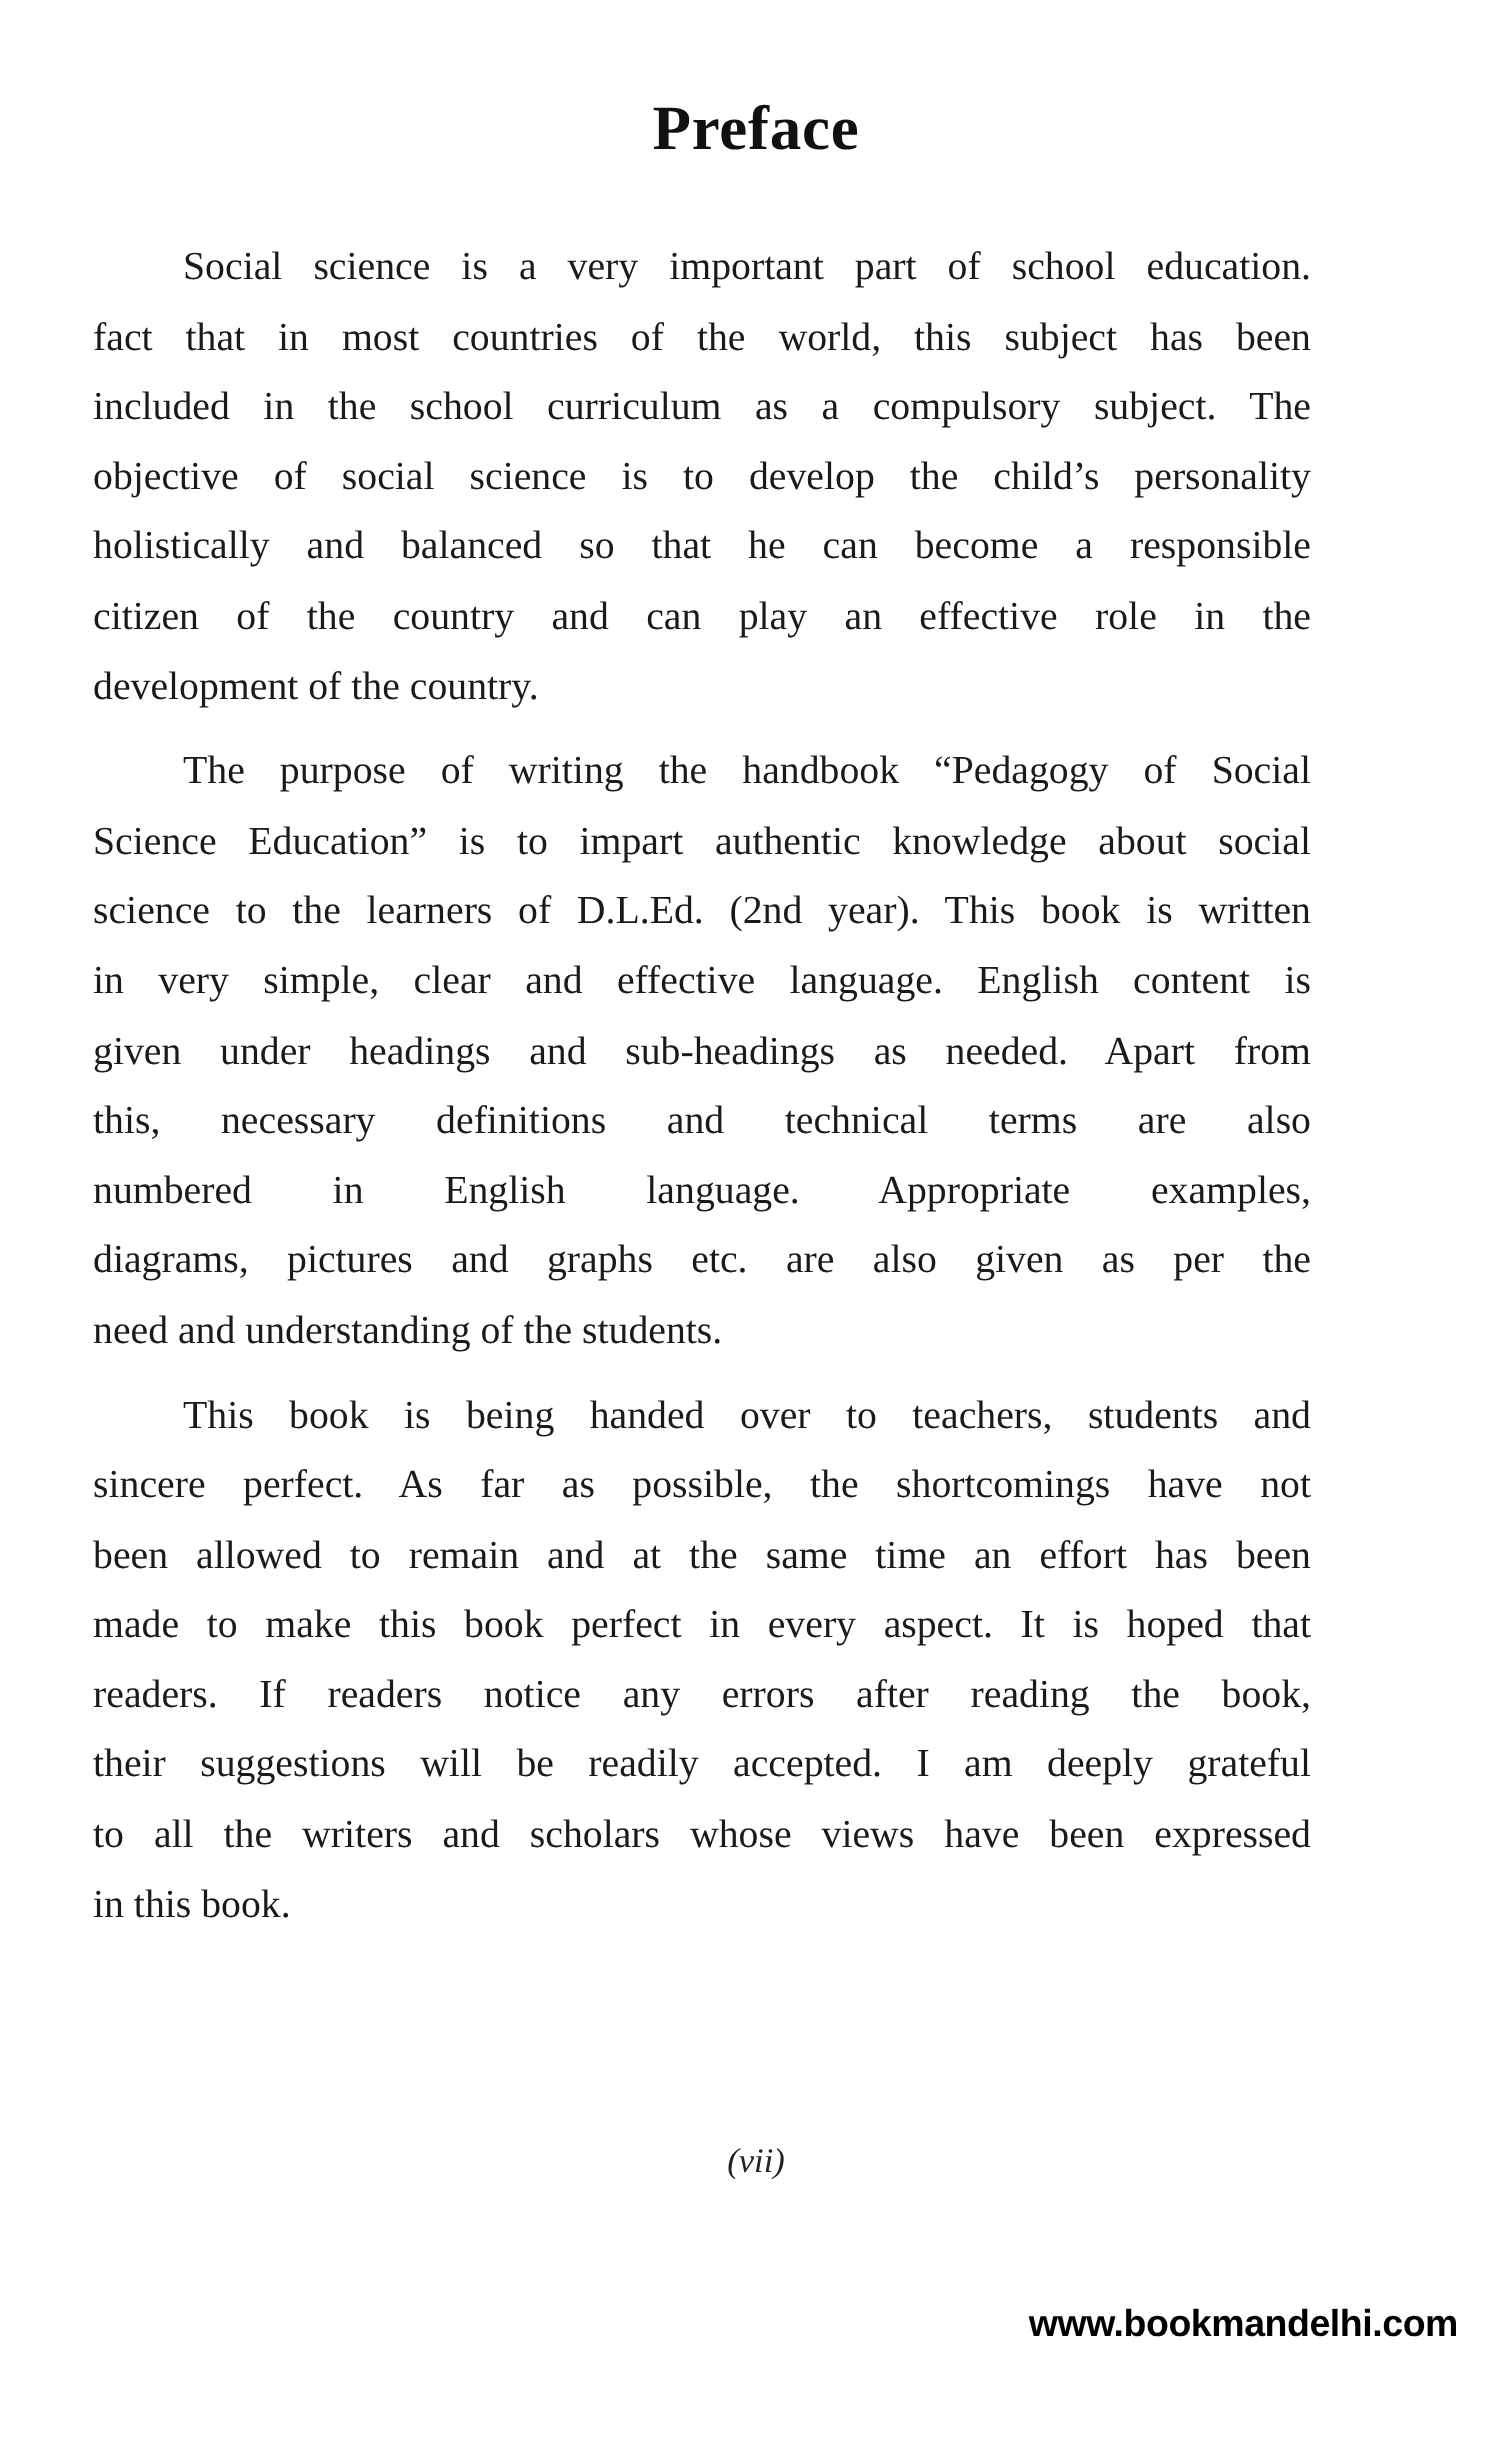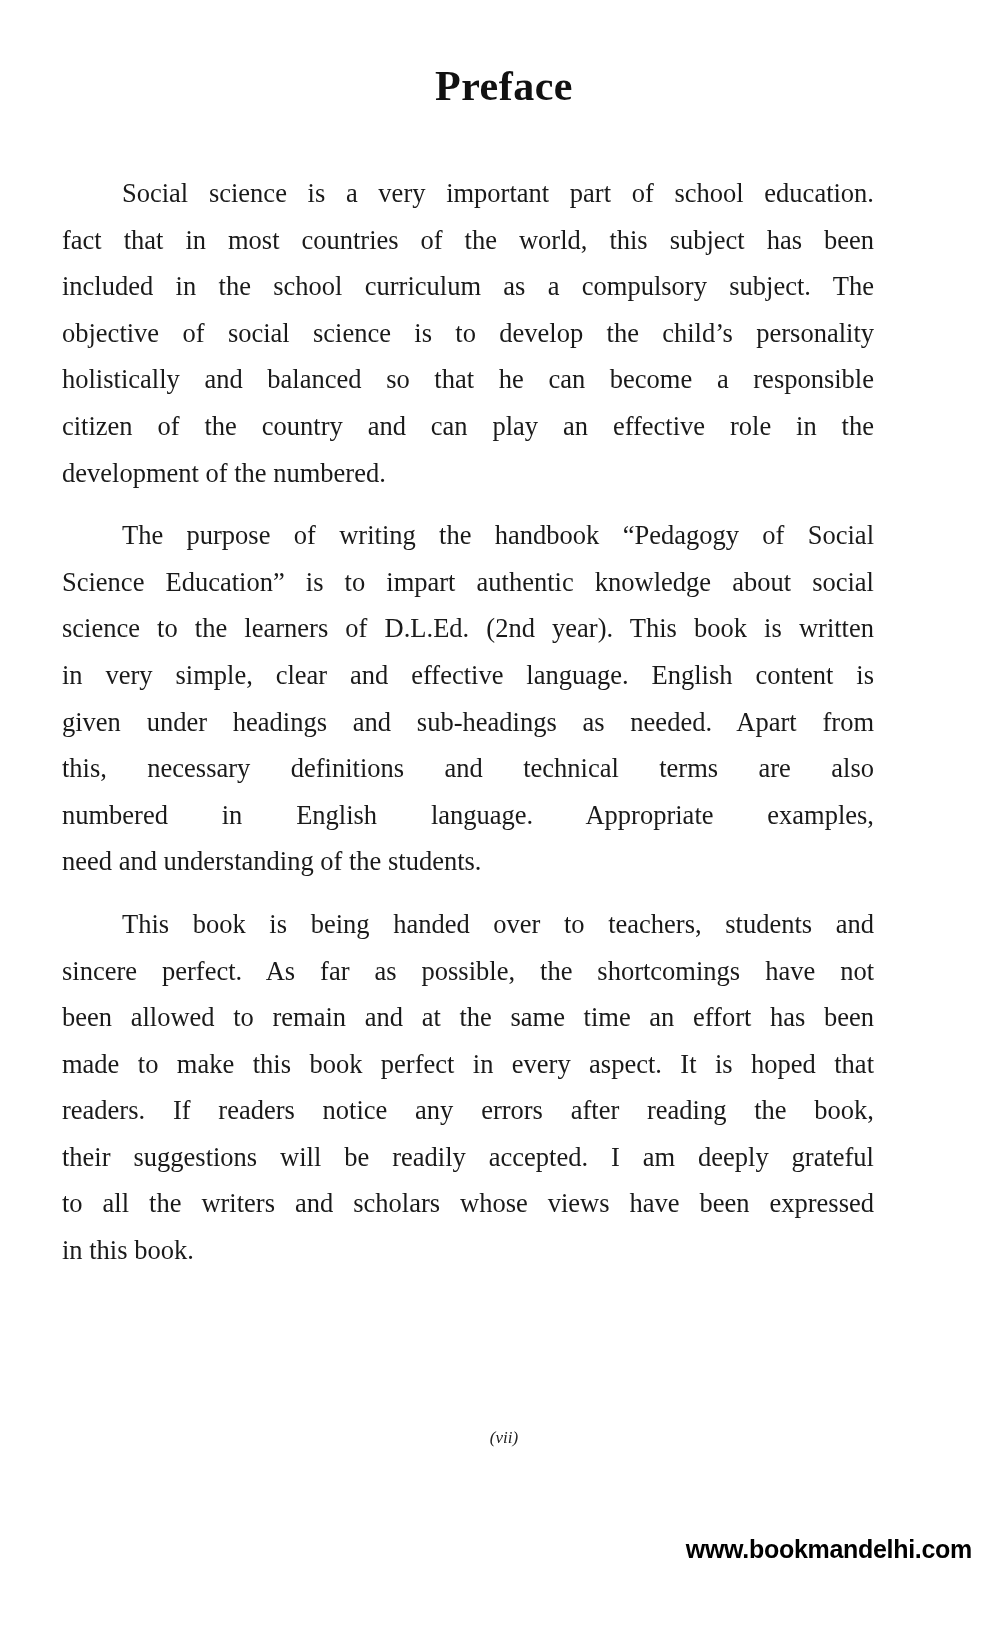--- a/index.html
+++ b/index.html
@@ -33,21 +33,21 @@
       letter-spacing: 0.5px;
       color: #111;
     }
     .body-text {
       position: absolute;
       left: 62px;
       width: 812px;
       top: 154px;
     }
     .para {
-      margin: 16px 0 10px 0;
+      margin: 0 0 10px 0;
     }
     .line {
       display: block;
       font-size: 26.5px;
       line-height: 46.6px;
       height: 46.6px;
       white-space: nowrap;
       text-align: justify;
       text-align-last: justify;
       overflow: visible;
@@ -58,21 +58,21 @@
     .line.last {
       text-align-last: left;
     }
     .page-num {
       position: absolute;
       top: 1428px;
       left: 0;
       width: 1008px;
       text-align: center;
       font-style: italic;
-      font-size: 17px;
+      font-size: 23px;
       color: #222;
     }
     .watermark {
       position: absolute;
       top: 1505px;
       right: 80px;
       font-family: "Liberation Sans", "DejaVu Sans", sans-serif;
       font-size: 25px;
       font-weight: bold;
       color: #000;
@@ -87,31 +87,32 @@
   <div class="title">Preface</div>
 
   <div class="body-text">
     <div class="para">
       <span class="line indent">Social science is a very important part of school education.</span>
       <span class="line">fact that in most countries of the world, this subject has been</span>
       <span class="line">included in the school curriculum as a compulsory subject. The</span>
       <span class="line">objective of social science is to develop the child’s personality</span>
       <span class="line">holistically and balanced so that he can become a responsible</span>
       <span class="line">citizen of the country and can play an effective role in the</span>
-      <span class="line last">development of the numbered.</span>
+      <span class="line last">development of the country.</span>
     </div>
 
     <div class="para">
       <span class="line indent">The purpose of writing the handbook “Pedagogy of Social</span>
       <span class="line">Science Education” is to impart authentic knowledge about social</span>
       <span class="line">science to the learners of D.L.Ed. (2nd year). This book is written</span>
       <span class="line">in very simple, clear and effective language. English content is</span>
       <span class="line">given under headings and sub-headings as needed. Apart from</span>
       <span class="line">this, necessary definitions and technical terms are also</span>
       <span class="line">numbered in English language. Appropriate examples,</span>
+      <span class="line">diagrams, pictures and graphs etc. are also given as per the</span>
       <span class="line last">need and understanding of the students.</span>
     </div>
 
     <div class="para">
       <span class="line indent">This book is being handed over to teachers, students and</span>
       <span class="line">sincere perfect. As far as possible, the shortcomings have not</span>
       <span class="line">been allowed to remain and at the same time an effort has been</span>
       <span class="line">made to make this book perfect in every aspect. It is hoped that</span>
       <span class="line">readers. If readers notice any errors after reading the book,</span>
       <span class="line">their suggestions will be readily accepted. I am deeply grateful</span>

